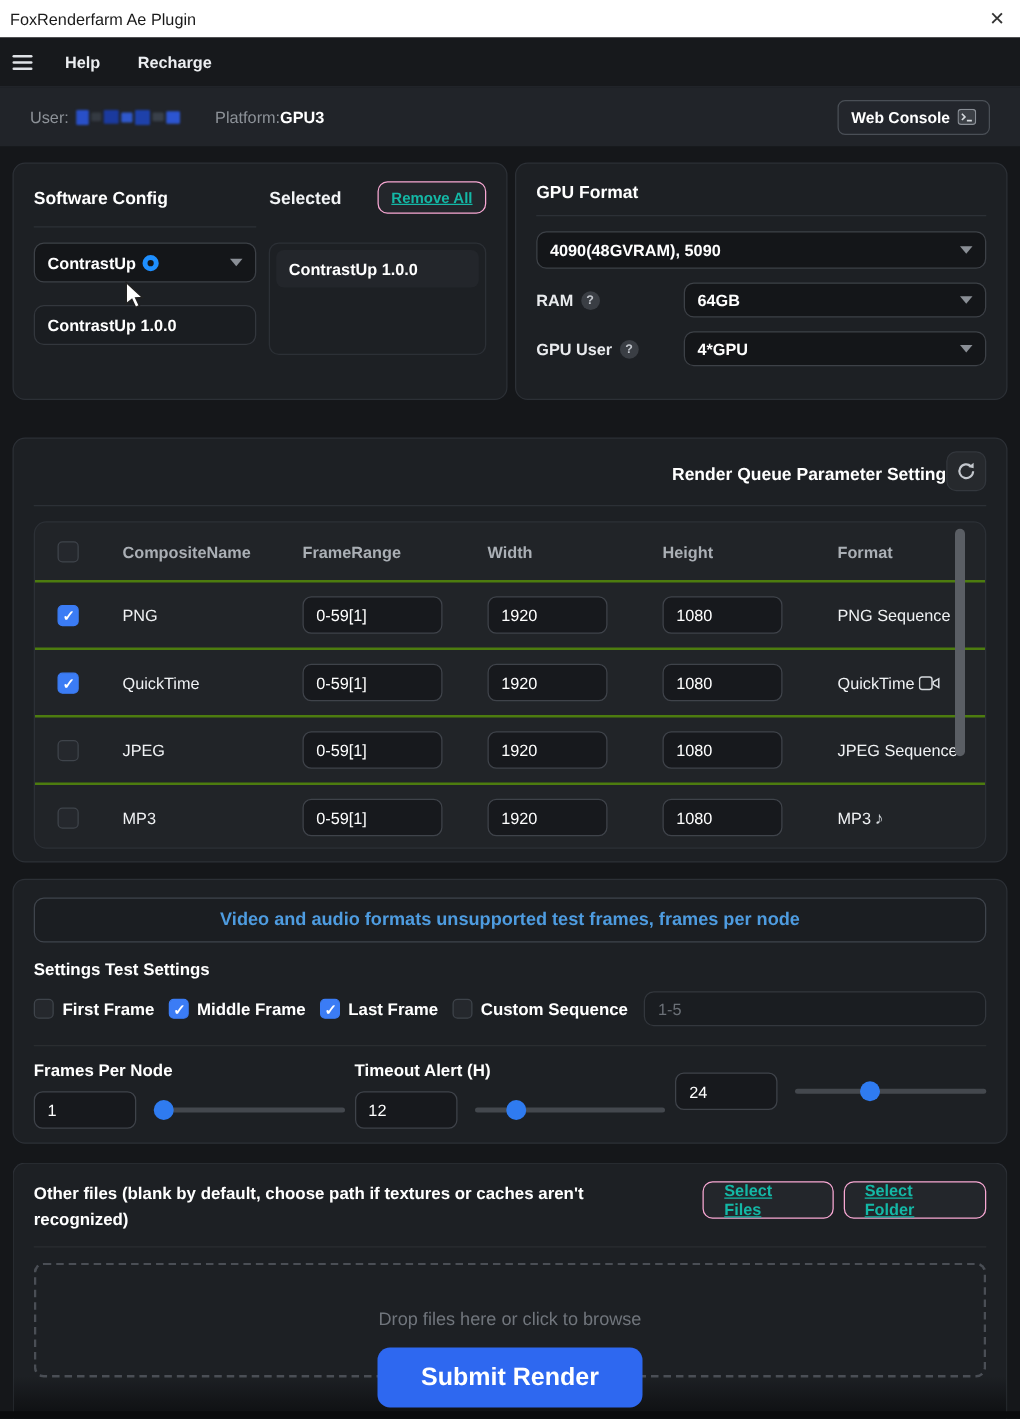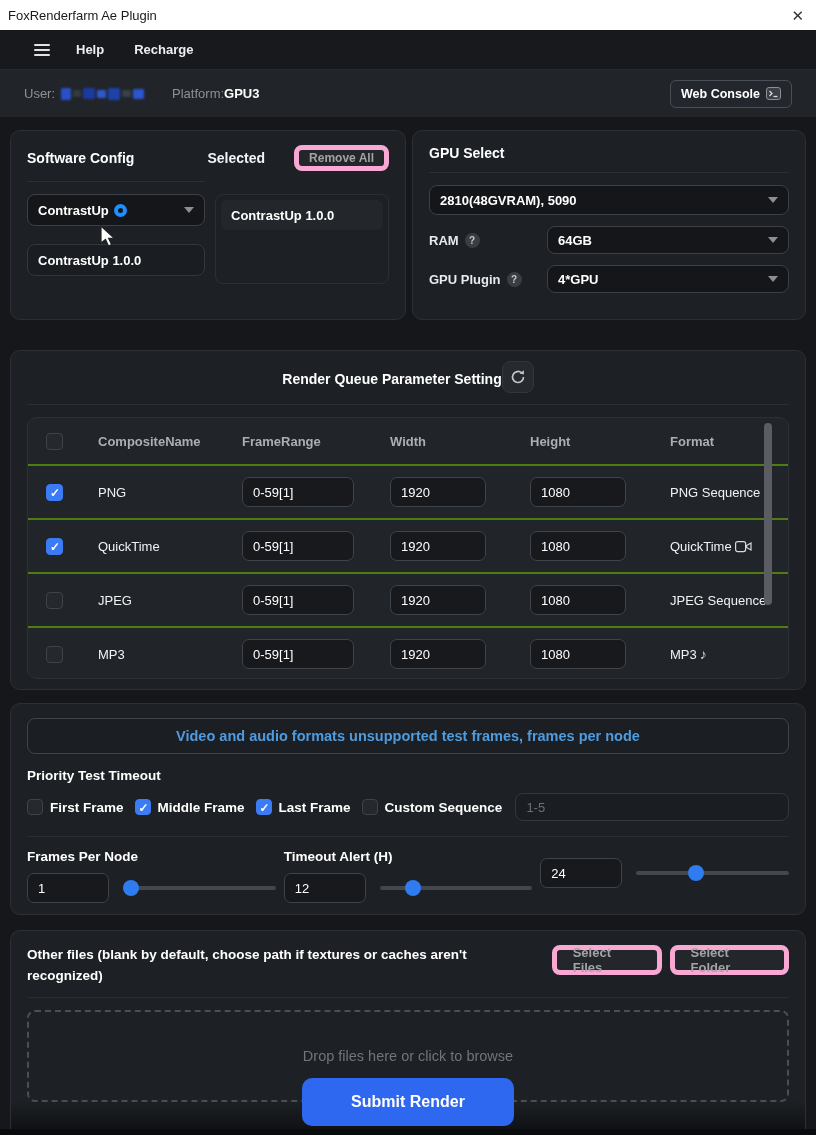--- a/index.html
+++ b/index.html
@@ -9,21 +9,21 @@
     background:#15171a; color:#f2f4f6; position:relative; overflow:hidden;
     font-size:13px;
   }
   
   .titlebar { height:30px; background:#ffffff; display:flex; align-items:center;
     justify-content:space-between; padding:0 12px 0 8px; }
   .titlebar .title { color:#1a1a1a; font-size:13px; }
   .close-btn { color:#333; font-size:15px; line-height:1; cursor:default; }
   
   .menubar { height:40px; background:#17191c; display:flex; align-items:center;
-    padding:0 34px; border-bottom:1px solid #26292e; }
+    padding:0 10px; border-bottom:1px solid #26292e; }
   .hamburger { width:16px; height:12px; position:relative; margin-right:26px; }
   .hamburger span { position:absolute; left:0; width:16px; height:2px; background:#dfe2e6; border-radius:1px; }
   .hamburger span:nth-child(1){top:0;} .hamburger span:nth-child(2){top:5px;} .hamburger span:nth-child(3){top:10px;}
   .menu-item { color:#eceef1; font-weight:700; font-size:13px; margin-right:30px; }
   
   .userbar { height:47px; background:#212429; display:flex; align-items:center; padding:0 24px; }
   .muted { color:#8d9298; font-size:13px; }
   .redacted { display:inline-flex; align-items:center; gap:2px; margin:0 6px; filter:blur(1px); }
   .redacted i { display:inline-block; border-radius:1px; }
   .redacted i:nth-child(1){width:10px;height:12px;background:#2950c8;}
@@ -42,22 +42,22 @@
   .row1 { display:flex; gap:6px; margin:13px 10px 0; }
   .panel { background:#1d2024; border:1px solid #2c3036; border-radius:10px;
     padding:14px 16px; position:relative; }
   .panel-title { font-size:14px; font-weight:700; color:#fff; }
   .divider { border-top:1px solid #2c3036; margin:11px 0 12px; }
   
   .panel-sw { width:396px; height:190px; }
   .sw-head { display:flex; align-items:center;gap:21px; }
   .sw-selected { margin-left:auto; font-weight:700; font-size:14px; margin-right:8px; }
   .btn { height:26px; padding:0 10px; display:inline-flex; align-items:center; justify-content:center;
-    background:#23262b; border:5px solid #f9a8d4; border-radius:8px; color:#a3a3a3;
-    font-weight:700; font-size:12px; }
+    background:#23262b; border:1px solid #f9a8d4; border-radius:8px; color:#14b8a6;
+    font-weight:700; font-size:12px;text-decoration:underline; }
   .sw-divider { border-top:1px solid #2c3036; width:178px; margin:10px 0 12px; }
   .sw-body { display:flex; gap:10px; }
   .sw-left { width:178px; }
   .dropdown { height:32px; border:1px solid #3d4147; border-radius:8px; background:#141619;
     display:flex; align-items:center; padding:0 10px; color:#fff; font-size:13px; font-weight:600; }
   .caret { width:0; height:0; border-left:5px solid transparent; border-right:5px solid transparent;
     border-top:6px solid #8a8f96; margin-left:auto; }
   .spinner { width:13px; height:13px; border:4.5px solid #1e8fff; border-radius:50%; margin-left:5px; flex:none; }
   .option-box { margin-top:18px; height:32px; border:1px solid #33373d; border-radius:8px;
     display:flex; align-items:center; padding:0 10px; color:#fff; font-size:13px; font-weight:600;
@@ -70,21 +70,21 @@
   .panel-gpu { flex:1; height:190px; }
   .gpu-row { display:flex; align-items:center; margin-top:11px; }
   .gpu-label { width:118px; display:flex; align-items:center; color:#e8eaed; font-weight:700; font-size:13px; }
   .help-badge { width:15px; height:15px; border-radius:50%; background:#3a3e44; color:#c2c6cc;
     font-size:10px; font-weight:700; display:inline-flex; align-items:center; justify-content:center;
     margin-left:6px; }
   .gpu-row .dropdown { flex:1; height:28px; }
   .gpu-dd-full { margin-top:12px; height:30px; }
   
   .panel-rq { margin:30px 10px 0; height:340px; }
-  .rq-head { display:flex; align-items:center; justify-content:center; }
+  .rq-head { display:flex; align-items:center; justify-content:flex-end; }
   .icon-btn { width:32px; height:32px; border-radius:8px; background:#26292d; border:1px solid #33373d;
     display:flex; align-items:center; justify-content:center; margin-top:-4px; }
   .table { margin-top:12px; height:262px; background:#212428; border:1px solid #2c3036;
     border-radius:10px; position:relative; overflow:hidden; }
   .tr { display:grid; grid-template-columns:52px 144px 148px 140px 140px 1fr;
     align-items:center; padding-left:18px; height:54px; border-top:2px solid #4d7c0f; }
   .tr.thead { height:46px; border-top:none; color:#aaafb5; font-weight:700; font-size:13px; }
   .cb { width:17px; height:17px; border-radius:4px; background:#25282d; border:1px solid #3f444b;
     position:relative; flex:none; }
   .cb.checked { background:#3b7cf5; border-color:#3b7cf5; }
@@ -125,21 +125,21 @@
   .of-title { max-width:520px; font-weight:700; font-size:13.5px; line-height:1.55; color:#fff; }
   .of-btns { margin-left:auto; display:flex; gap:8px;padding-left:22px; }
   .of-btns .btn { height:30px; padding:0 16px; font-size:13px; }
   .of-divider { border-top:1px solid #2a2d30; margin:10px 0 12px; }
   .dropzone { height:92px; border:2px dashed #4a4e55; border-radius:8px; display:flex;
     align-items:center; justify-content:center; color:#70757c; font-size:14.5px; }
   .panel-of::after { content:""; position:absolute; left:0; right:0; bottom:0; height:34px;
     background:linear-gradient(180deg, rgba(10,11,13,0), rgba(10,11,13,0.85)); pointer-events:none; }
   .submit-btn { position:absolute; left:302px; top:1078px; width:212px; height:48px;
     background:#2e68f0; border-radius:10px; display:flex; align-items:center; justify-content:center;
-    color:#fff; font-size:16px; font-weight:600; z-index:6; }
+    color:#fff; font-size:20px; font-weight:600; z-index:6; }
   .bottom-strip { position:absolute; left:0; bottom:0; width:816px; height:6px; background:#0a0b0d; z-index:7; }
 </style>
 </head>
 <body>
 
 <div class="titlebar">
   <span class="title">FoxRenderfarm Ae Plugin</span>
   <span class="close-btn">✕</span>
 </div>
 
@@ -196,39 +196,39 @@
       <div class="sw-right">
         <div class="sel-item">ContrastUp 1.0.0</div>
       </div>
     </div>
     <svg class="cursor-svg" width="22" height="24" viewBox="0 0 22 24">
         <path d="M4 1 L4 18 L8.5 14.5 L11.5 21 L14.5 19.6 L11.6 13.3 L17 13 Z" fill="#ffffff" stroke="#222" stroke-width="1.2"></path>
       </svg>
   </div>
 
   <div class="panel panel-gpu">
-    <div class="panel-title">GPU Select</div>
+    <div class="panel-title">GPU Format</div>
     <div class="divider"></div>
     <div class="dropdown gpu-dd-full" style="margin-top:0;">
-      <span>2810(48GVRAM), 5090</span>
+      <span>4090(48GVRAM), 5090</span>
       <span class="caret"></span>
     </div>
     <div class="gpu-row">
       <span class="gpu-label">
         <span>RAM</span>
         <span class="help-badge">?</span>
       </span>
       <div class="dropdown">
         <span>64GB</span>
         <span class="caret"></span>
       </div>
     </div>
     <div class="gpu-row">
       <span class="gpu-label">
-        <span>GPU Plugin</span>
+        <span>GPU User</span>
         <span class="help-badge">?</span>
       </span>
       <div class="dropdown">
         <span>4*GPU</span>
         <span class="caret"></span>
       </div>
     </div>
   </div>
 </div>
 
@@ -301,21 +301,21 @@
           <span class="note-glyph">♪</span>
         </span>
     </div>
 
     <span class="vscroll"></span>
   </div>
 </div>
 
 <div class="panel panel-ts">
   <div class="notice">Video and audio formats unsupported test frames, frames per node</div>
-  <div class="pt-title">Priority Test Timeout</div>
+  <div class="pt-title">Settings Test Settings</div>
   <div class="cb-row">
     <span class="cb"></span>
     <span class="cb-label">First Frame</span>
     <span class="cb checked"></span>
     <span class="cb-label">Middle Frame</span>
     <span class="cb checked"></span>
     <span class="cb-label">Last Frame</span>
     <span class="cb"></span>
     <span class="cb-label">Custom Sequence</span>
     <input class="seq-input" placeholder="1-5" style="">

